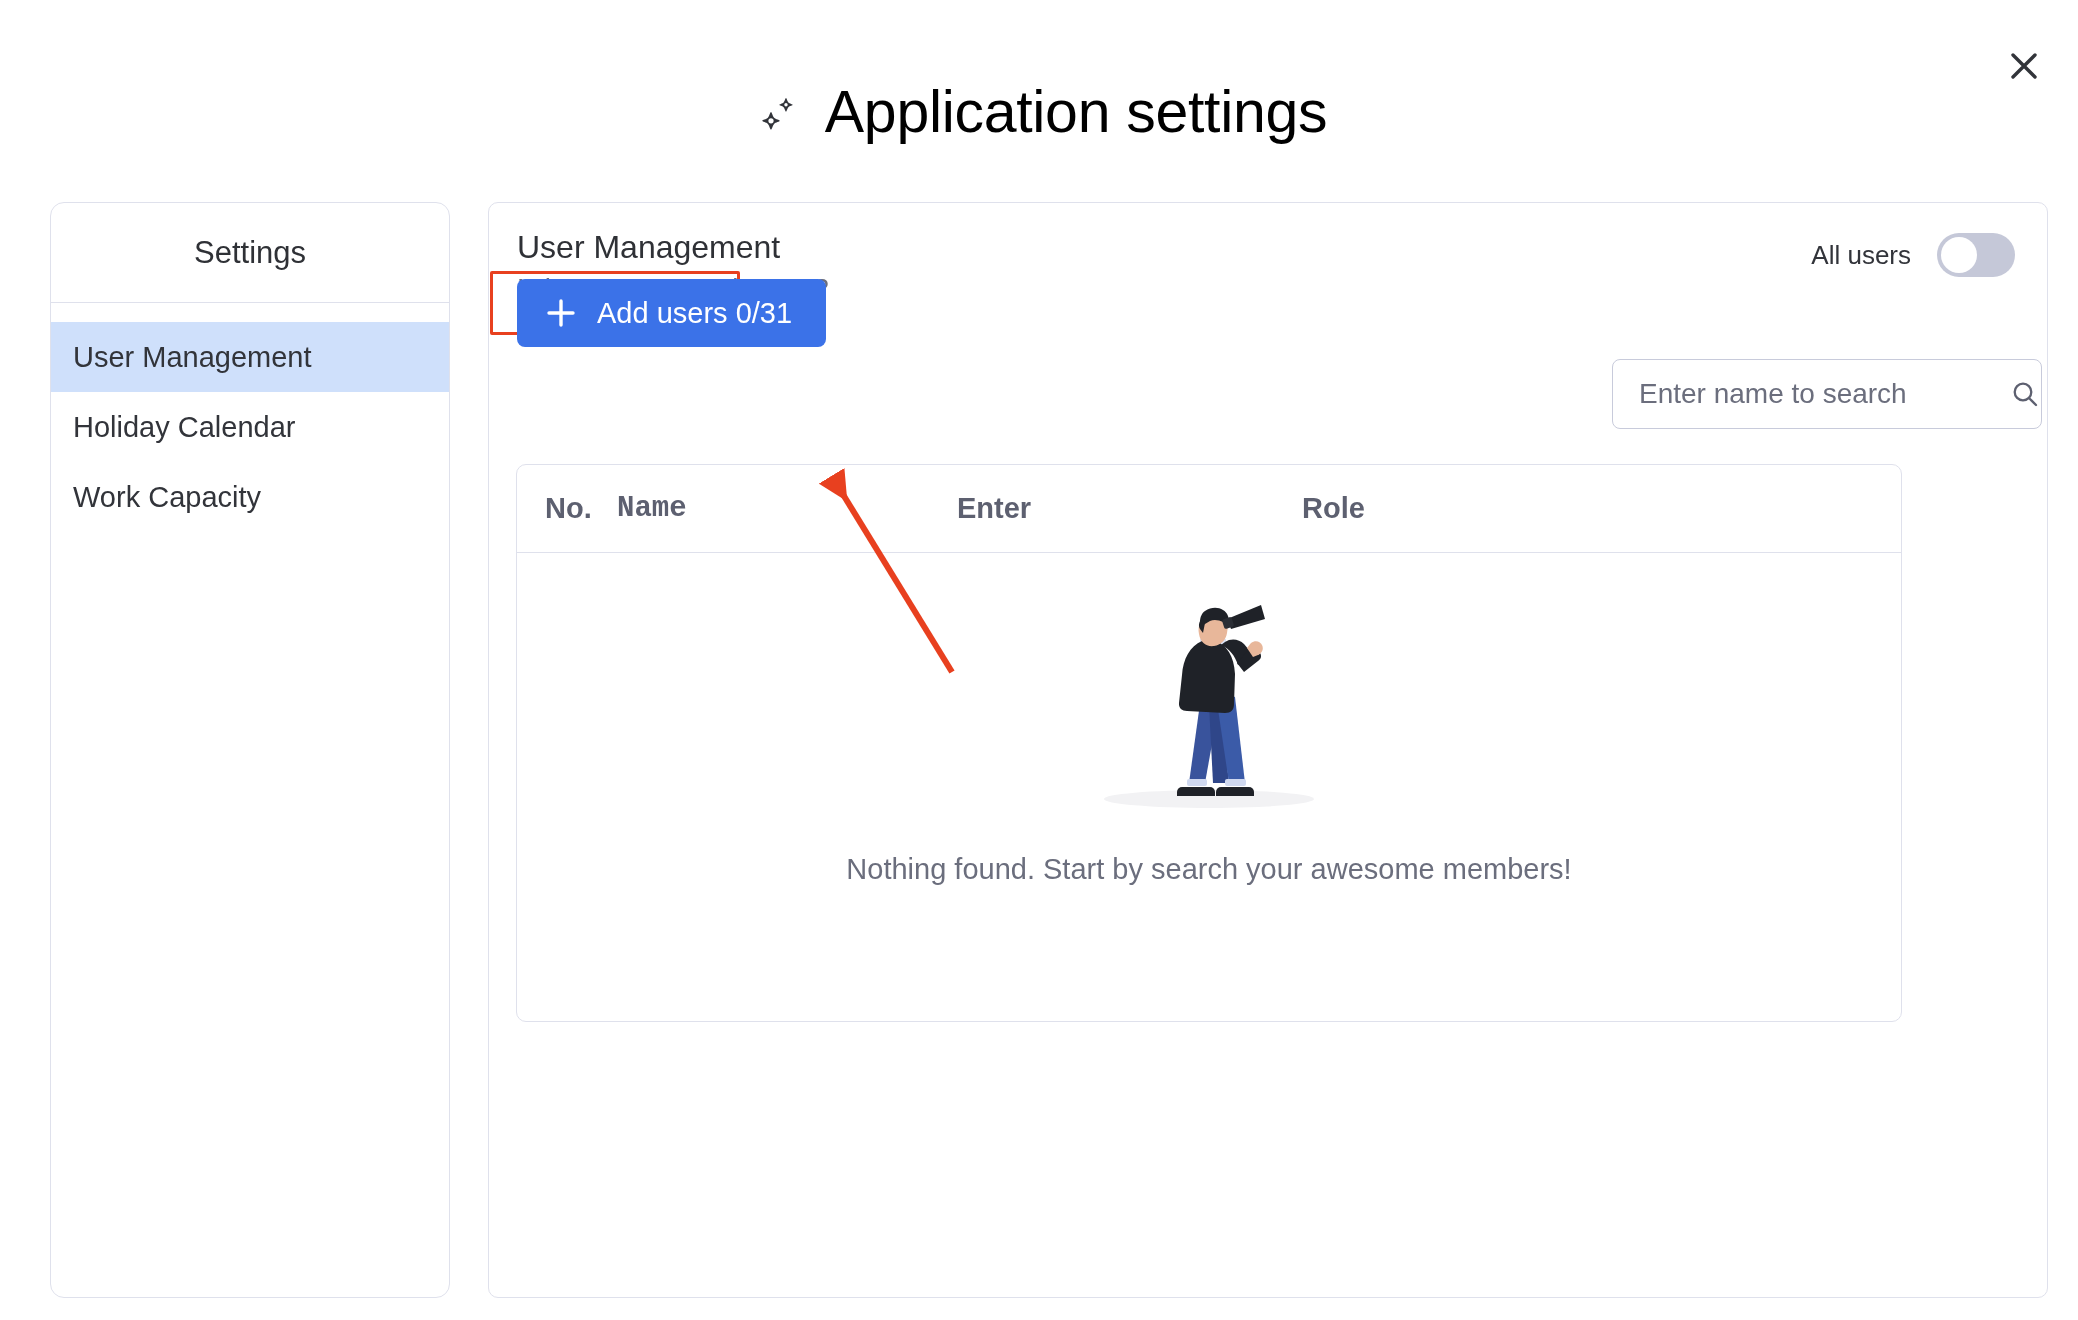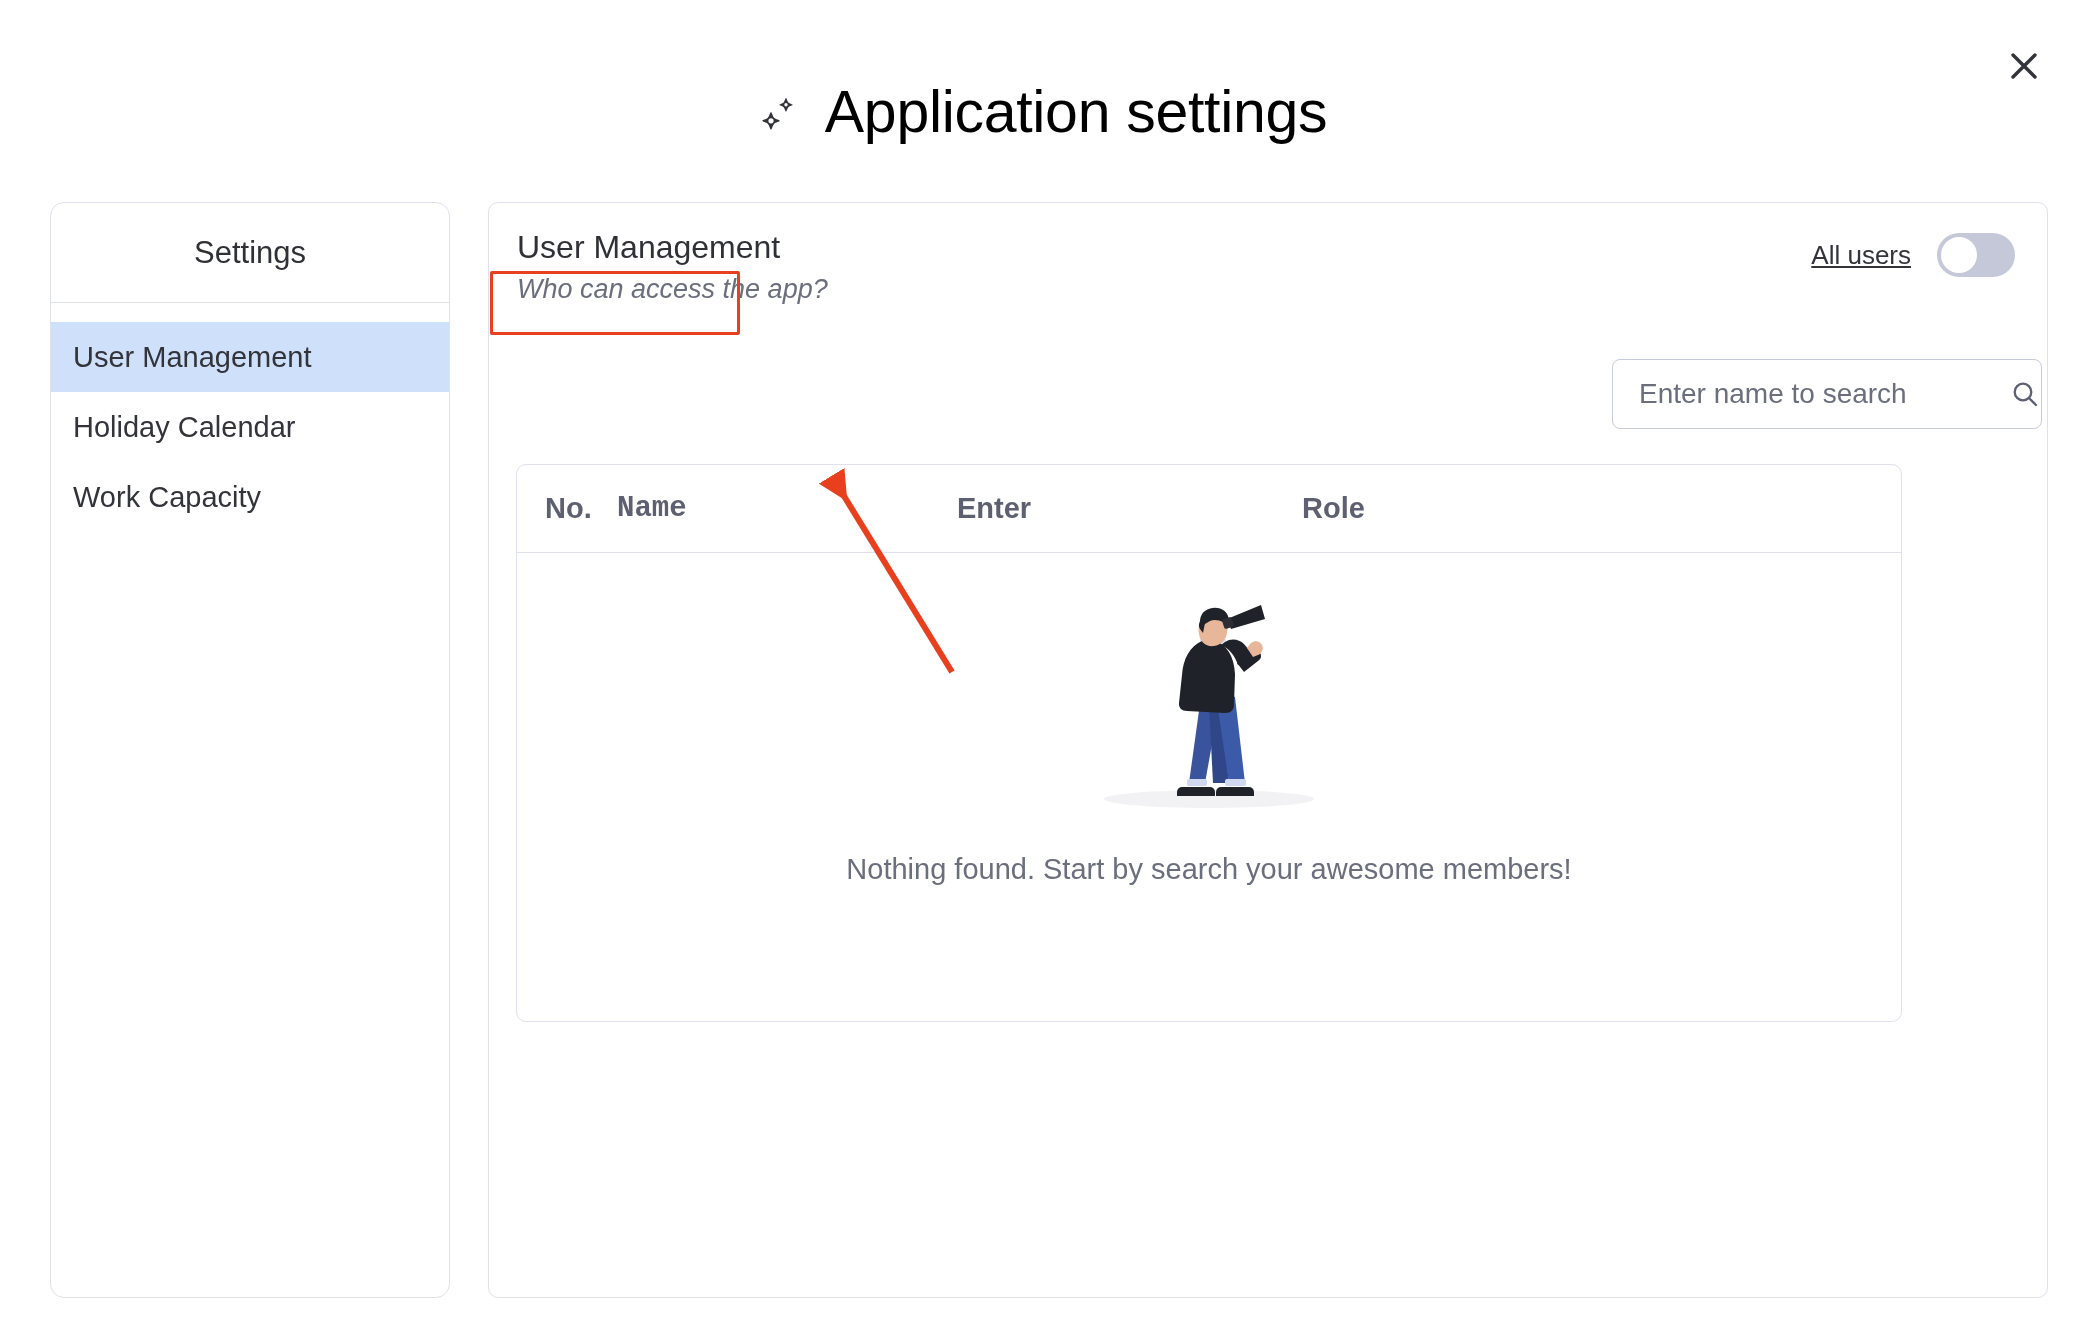--- a/index.html
+++ b/index.html
@@ -118,21 +118,21 @@
 
   
   .allusers-wrap {
     position: absolute;
     right: 32px;
     top: 30px;
     display: flex;
     align-items: center;
     gap: 26px;
   }
-  .allusers-label { font-size: 26px; color: #32343a; text-decoration: underline; }
+  .allusers-label { font-size: 26px; color: #32343a; }
   .toggle {
     width: 78px;
     height: 44px;
     border-radius: 22px;
     background: #c5c8d8;
     position: relative;
     cursor: pointer;
     flex: none;
   }
   .toggle .knob {
@@ -304,20 +304,28 @@
 
     <div class="allusers-wrap">
       <span class="allusers-label">All users</span>
       <div class="toggle">
         <div class="knob"></div>
       </div>
     </div>
 
     <div class="addusers-highlight"></div>
 
+    <button class="add-users-btn">
+      <span class="plus-icon">
+        <svg width="32" height="32" viewBox="0 0 32 32" aria-hidden="true">
+          <path d="M16 4 V28 M4 16 H28" stroke="#ffffff" stroke-width="3.4" stroke-linecap="round"></path>
+        </svg>
+      </span>
+      <span>Add users 0/31</span>
+    </button>
 
     <div class="search-box">
       <input type="text" placeholder="Enter name to search" style="">
       <span class="search-icon">
         <svg width="30" height="30" viewBox="0 0 30 30" aria-hidden="true">
           <circle cx="13" cy="13" r="8.3" fill="none" stroke="#5d6070" stroke-width="2.3"></circle>
           <path d="M19.2 19.2 L26 26" stroke="#5d6070" stroke-width="2.3" stroke-linecap="round"></path>
         </svg>
       </span>
     </div>

